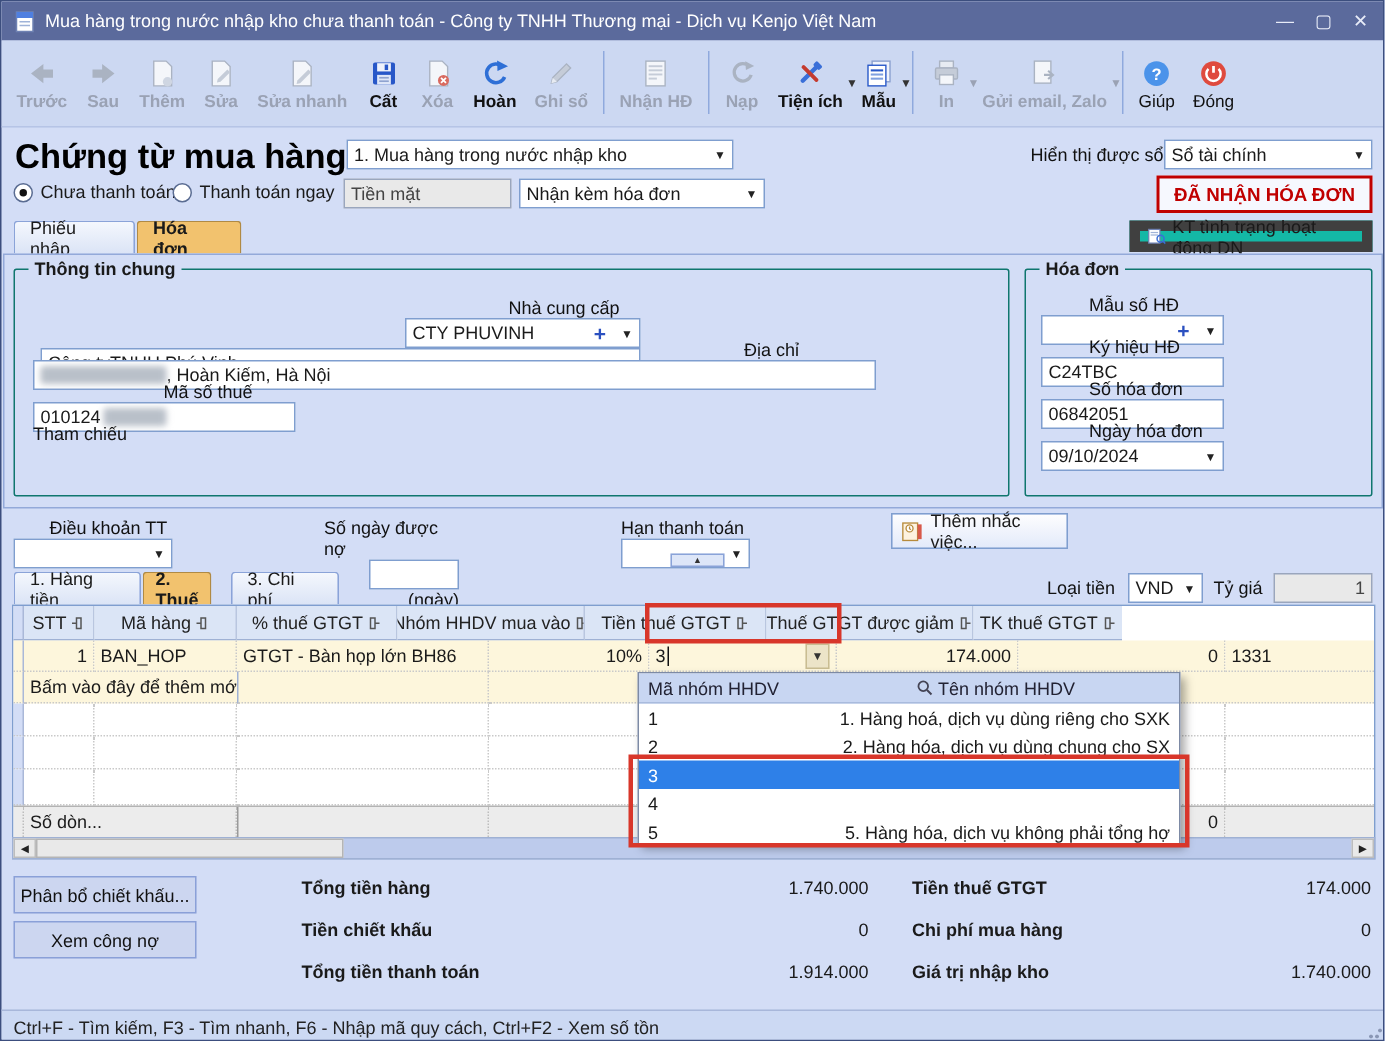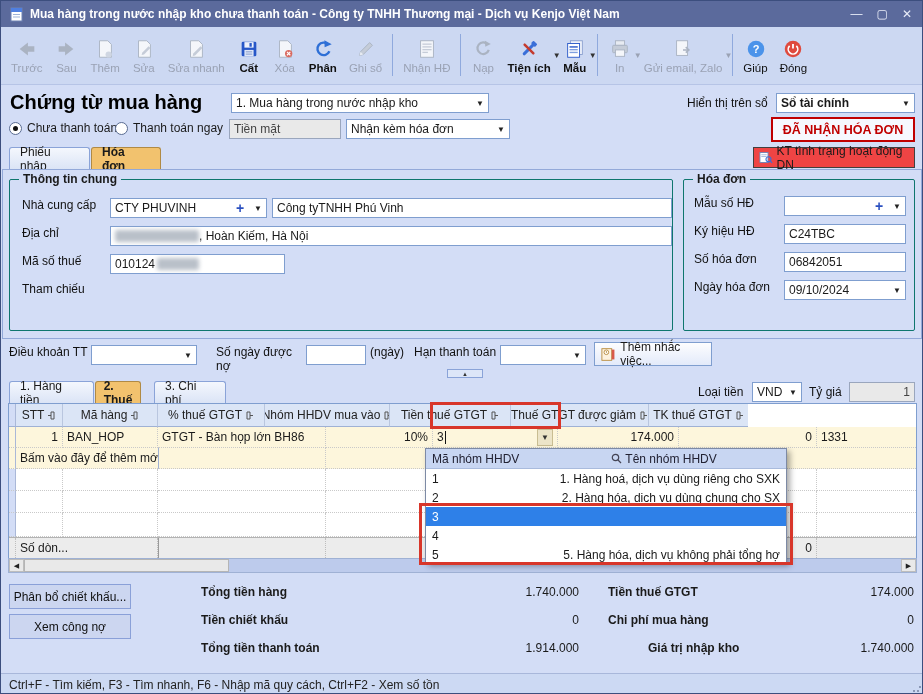--- a/index.html
+++ b/index.html
@@ -4,64 +4,64 @@
 <style>
   html,body{margin:0;padding:0;background:#9aa7c7;}
   #app{position:relative;width:923px;height:694px;font-family:"Liberation Sans",sans-serif;
        font-size:12px;color:#1a1a1a;background:#d3ddf6;overflow:hidden;
        border:1px solid #3c4e7e;box-sizing:border-box;}
   *{box-sizing:border-box;}
 
   
   .titlebar{position:absolute;left:0;top:0;width:923px;height:26px;background:#5b6a9c;
             display:flex;align-items:center;padding:0 8px;color:#fff;}
-  .titlebar .ttext{flex:1;margin-left:6px;font-size:12px;white-space:nowrap;overflow:hidden;font-weight:bold;}
+  .titlebar .ttext{flex:1;margin-left:6px;font-size:12px;white-space:nowrap;overflow:hidden;}
   .wbtns{display:flex;gap:14px;align-items:center;margin-right:4px;color:#e8ecf8;font-size:12px;}
   .wbtns span{cursor:default;line-height:1;}
 
   
   .toolbar{position:absolute;left:0;top:26px;width:923px;height:58px;background:#ccd8f2;
            border-bottom:1px solid #b6c4e6;display:flex;align-items:center;padding:2px 4px 4px 4px;}
   .tbtn{display:flex;flex-direction:column;align-items:center;justify-content:flex-start;
         padding:3px 6px 1px 6px;min-width:34px;border-radius:3px;position:relative;}
   .tbtn .lbl{margin-top:2px;font-size:11.5px;white-space:nowrap;}
-  .tbtn.dis .lbl{color:#9aa2b4;}
+  .tbtn.dis .lbl{color:#9aa2b4;font-weight:bold;}
   .tbtn.en .lbl{color:#111;}
   .tbtn.bold .lbl{font-weight:bold;}
   .tsep{width:1px;height:42px;background:#8fa9dd;margin:0 4px;}
   .ddarrow{position:absolute;right:-4px;top:16px;font-size:8px;color:#333;}
   .tbtn.dis .ddarrow{color:#9aa2b4;}
 
   
-  .doc-title{position:absolute;left:9px;top:90px;font-size:20px;font-weight:bold;color:#000;}
+  .doc-title{position:absolute;left:9px;top:90px;font-size:23px;font-weight:bold;color:#000;}
   .combo,.fld{background:#fff;border:1px solid #7f9ecf;height:20px;display:flex;align-items:center;
         padding:0 4px;font-size:12px;}
   .combo .arr{margin-left:auto;font-size:8px;color:#222;padding-left:4px;}
   .combo .plus{margin-left:auto;color:#2b50c0;font-weight:bold;font-size:14px;line-height:1;}
   .combo .plus + .arr{margin-left:6px;}
   .dis-fld{background:#e9e9e9;border:1px solid #9aa6bd;color:#444;}
   .radio{display:flex;align-items:center;gap:5px;}
   .rdot{width:13px;height:13px;border-radius:50%;border:1px solid #5a6c92;background:#fff;position:relative;}
   .rdot.on::after{content:"";position:absolute;left:3px;top:3px;width:5px;height:5px;border-radius:50%;background:#111;}
   .red-btn{position:absolute;left:770px;top:116px;width:144px;height:25px;background:#f6f8fe;
            border:2px solid #c00000;color:#c00000;font-weight:bold;font-size:12.5px;
            display:flex;align-items:center;justify-content:center;}
-  .kt-btn{position:absolute;left:752px;top:146px;width:162px;height:21px;background:#ef4444;
-          border:1px solid #404040;display:flex;align-items:center;gap:4px;padding:0 5px;font-size:12px;}
+  .kt-btn{position:absolute;left:752px;top:146px;width:162px;height:21px;background:#14b8a6;
+          border:7px solid #404040;display:flex;align-items:center;gap:4px;padding:0 5px;font-size:12px;}
 
   
   .tab{height:22px;border:1px solid #8aa3d8;border-bottom:none;background:linear-gradient(#f4f7fd,#dbe4f6);
        display:flex;align-items:center;justify-content:center;padding:0 10px;font-size:12px;
        border-radius:3px 3px 0 0;position:absolute;}
   .tab.active{background:#f2c26e;font-weight:bold;border-color:#b08a45;}
 
   .panel{position:absolute;left:1px;top:168px;width:920px;height:170px;border:1px solid #93a9d9;background:#d3ddf6;}
   .gbox{position:absolute;border:1px solid #0f766e;border-radius:2px;}
   .gbox .legend{position:absolute;left:9px;top:-8px;background:#d3ddf6;padding:0 4px;font-weight:bold;font-size:12px;}
-  .frow{position:absolute;display:flex;align-items:flex-start;}
+  .frow{position:absolute;display:flex;align-items:flex-end;flex-direction:column;}
   .flabel{font-size:12px;color:#111;}
 
   
   .collapse-btn{position:absolute;left:446px;top:368px;width:36px;height:9px;background:#dde6f8;
                 border:1px solid #8aa3d8;display:flex;align-items:center;justify-content:center;font-size:6px;color:#333;}
   .reminder-btn{position:absolute;left:593px;top:341px;width:118px;height:24px;background:linear-gradient(#fdfdfe,#e3eafa);
                 border:1px solid #7f9ecf;display:flex;align-items:center;gap:5px;padding:0 6px;font-size:12px;}
 
   
   .grid-wrap{position:absolute;left:7px;top:402px;width:909px;height:170px;border:1px solid #7f9ecf;background:#fff;}
@@ -185,21 +185,21 @@
           <circle cx="16" cy="17" r="4" fill="#d96a60"></circle>
           <path d="M14.2 15.2 l3.6 3.6 M17.8 15.2 l-3.6 3.6" stroke="#fff" stroke-width="1.3"></path>
         </svg>
       <span class="lbl">Xóa</span>
     </div>
     <div class="tbtn en bold">
       <svg width="24" height="22" viewBox="0 0 24 24">
           <path d="M17.5 7 A 6.8 6.8 0 1 0 19 14.5" fill="none" stroke="#2e6fd6" stroke-width="2.6"></path>
           <polygon points="13.5,2.5 21.5,6.8 13.8,10.2" fill="#2e6fd6"></polygon>
         </svg>
-      <span class="lbl">Phân</span>
+      <span class="lbl">Hoàn</span>
     </div>
     <div class="tbtn dis">
       <svg width="24" height="22" viewBox="0 0 24 24">
           <path d="M5 19 l1-4 10-10 3 3 -10 10 z" fill="#c5ccd8" stroke="#aab3c2"></path>
           <path d="M5 19 l1-4 3 3 z" fill="#e7ebf2"></path>
         </svg>
       <span class="lbl">Ghi sổ</span>
     </div>
     <div class="tsep"></div>
     <div class="tbtn dis">
@@ -280,22 +280,22 @@
     </div>
   </div>
 
   <div class="doc-title">Chứng từ mua hàng</div>
 
   <div class="combo" style="position:absolute;left:230px;top:92px;width:258px;">
     <span>1. Mua hàng trong nước nhập kho</span>
     <span class="arr">▼</span>
   </div>
 
-  <div class="flabel" style="position:absolute;left:686px;top:95px;">Hiển thị trên sổ</div>
-  <div class="combo" style="position:absolute;left:775px;top:92px;width:139px;font-weight:bold;">
+  <div class="flabel" style="position:absolute;left:686px;top:95px;">Hiển thị được sổ</div>
+  <div class="combo" style="position:absolute;left:775px;top:92px;width:139px;">
     <span>Sổ tài chính</span>
     <span class="arr">▼</span>
   </div>
 
   <div class="radio" style="position:absolute;left:8px;top:120px;">
     <span class="rdot on"></span>
     <span>Chưa thanh toán</span>
   </div>
   <div class="radio" style="position:absolute;left:114px;top:120px;">
     <span class="rdot"></span>
@@ -606,21 +606,21 @@
   <div class="tot-label" style="left:607px;top:584px;">Tiền thuế GTGT</div>
   <div class="tot-value" style="left:795px;top:584px;width:118px;">174.000</div>
 
   <div class="tot-label" style="left:200px;top:612px;">Tiền chiết khấu</div>
   <div class="tot-value" style="left:460px;top:612px;width:118px;">0</div>
   <div class="tot-label" style="left:607px;top:612px;">Chi phí mua hàng</div>
   <div class="tot-value" style="left:795px;top:612px;width:118px;">0</div>
 
   <div class="tot-label" style="left:200px;top:640px;">Tổng tiền thanh toán</div>
   <div class="tot-value" style="left:460px;top:640px;width:118px;">1.914.000</div>
-  <div class="tot-label" style="left:607px;top:640px;margin-left:40px;">Giá trị nhập kho</div>
+  <div class="tot-label" style="left:607px;top:640px;">Giá trị nhập kho</div>
   <div class="tot-value" style="left:795px;top:640px;width:118px;">1.740.000</div>
 
   <div class="statusbar">
     <span>Ctrl+F - Tìm kiếm, F3 - Tìm nhanh, F6 - Nhập mã quy cách, Ctrl+F2 - Xem số tồn</span>
     <span class="grip"></span>
   </div>
 
 </div>
 
 </body></html>

